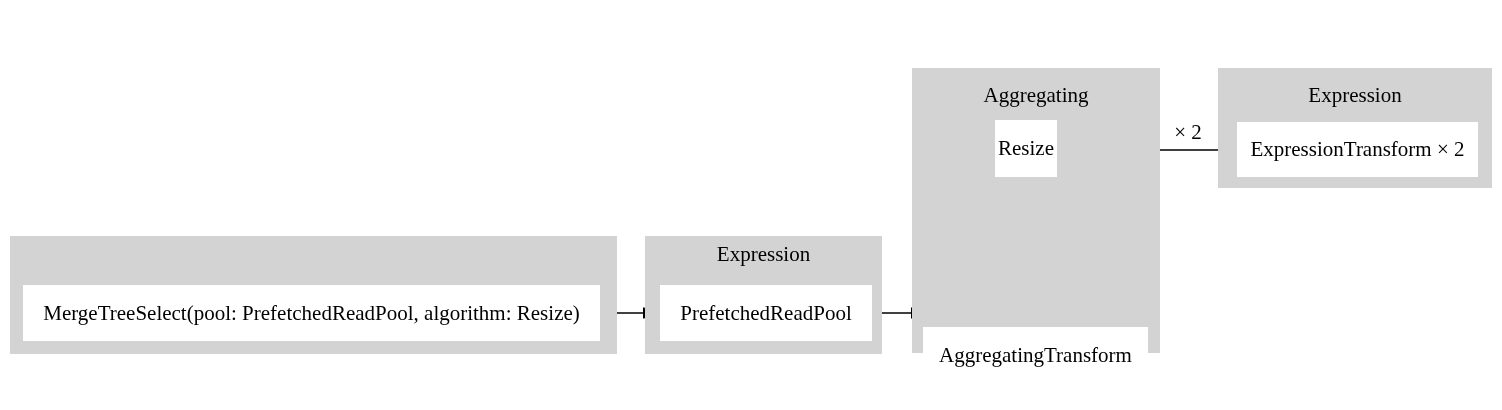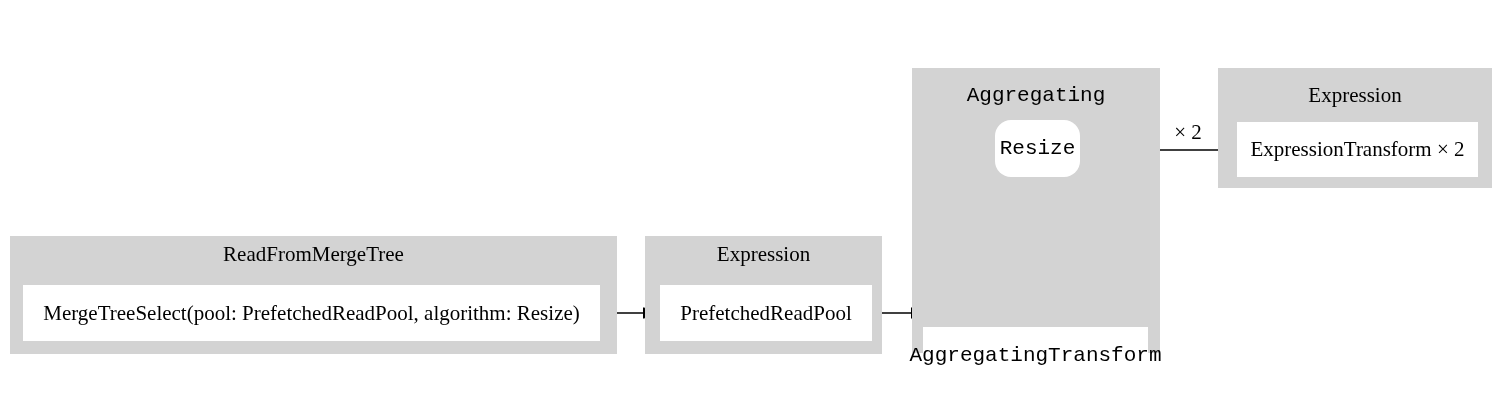--- a/index.html
+++ b/index.html
@@ -78,36 +78,35 @@
       <line x1="1037" y1="287" x2="1037" y2="195"></line>
       <polygon points="1037,180 1031.8,194.5 1042.2,194.5"></polygon>
     </g>
     <g>
       <line x1="1081" y1="150" x2="1223" y2="150"></line>
       <polygon points="1237,150 1222.5,144.8 1222.5,155.2"></polygon>
     </g>
   </svg>
 
   <div class="cluster" style="left:10px; top:236px; width:607px; height:118px;">
-    <div class="cluster-title" style="top:6px;">ReadFromMergeTree</div>
     <div class="node" style="left:13px; top:49px; width:577px; height:56px;">
       <span>MergeTreeSelect(pool: PrefetchedReadPool, algorithm: Resize)</span>
     </div>
   </div>
 
   <div class="cluster" style="left:645px; top:236px; width:237px; height:118px;">
     <div class="cluster-title" style="top:6px;">Expression</div>
     <div class="node" style="left:15px; top:49px; width:212px; height:56px;">
       <span>PrefetchedReadPool</span>
     </div>
   </div>
 
-  <div class="cluster" style="left:912px; top:68px; width:248px; height:285px;font-family:Liberation Mono, monospace;">
+  <div class="cluster" style="left:912px; top:68px; width:248px; height:285px;">
     <div class="cluster-title" style="top:15px;">Aggregating</div>
-    <div class="node" style="left:83px; top:52px; width:85px; height:57px;border-radius:16px;">
+    <div class="node" style="left:83px; top:52px; width:62px; height:57px;">
       <span>Resize</span>
     </div>
     <div class="node" style="left:11px; top:219px; width:225px; height:56px;margin-top:40px;">
       <span>AggregatingTransform</span>
     </div>
   </div>
 
   <div class="cluster" style="left:1218px; top:68px; width:274px; height:120px;">
     <div class="cluster-title" style="top:15px;">Expression</div>
     <div class="node" style="left:19px; top:54px; width:241px; height:55px;">

